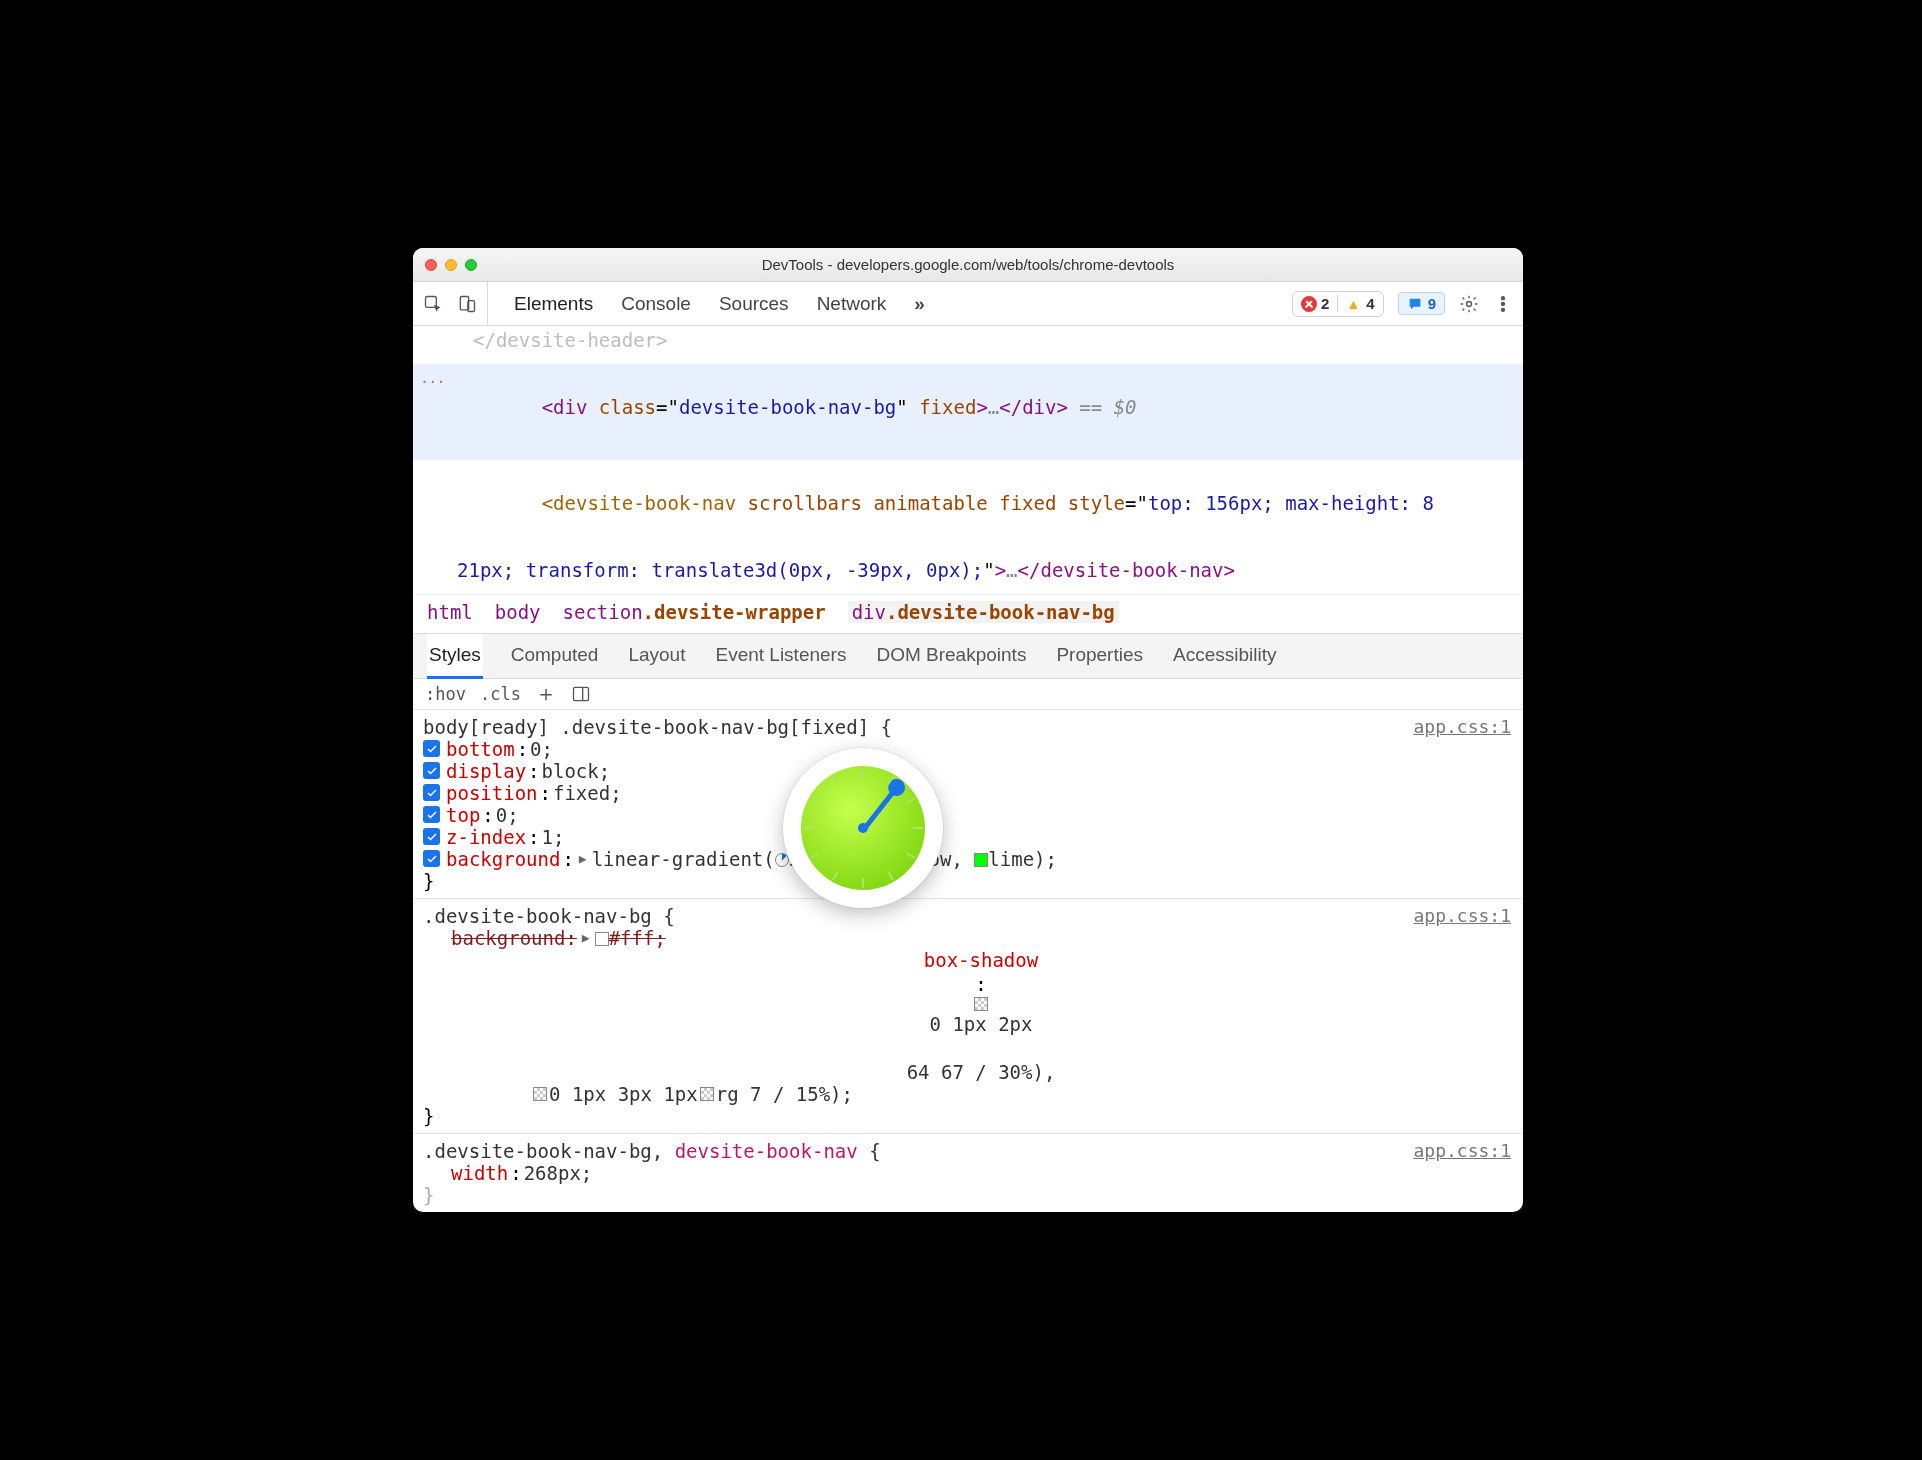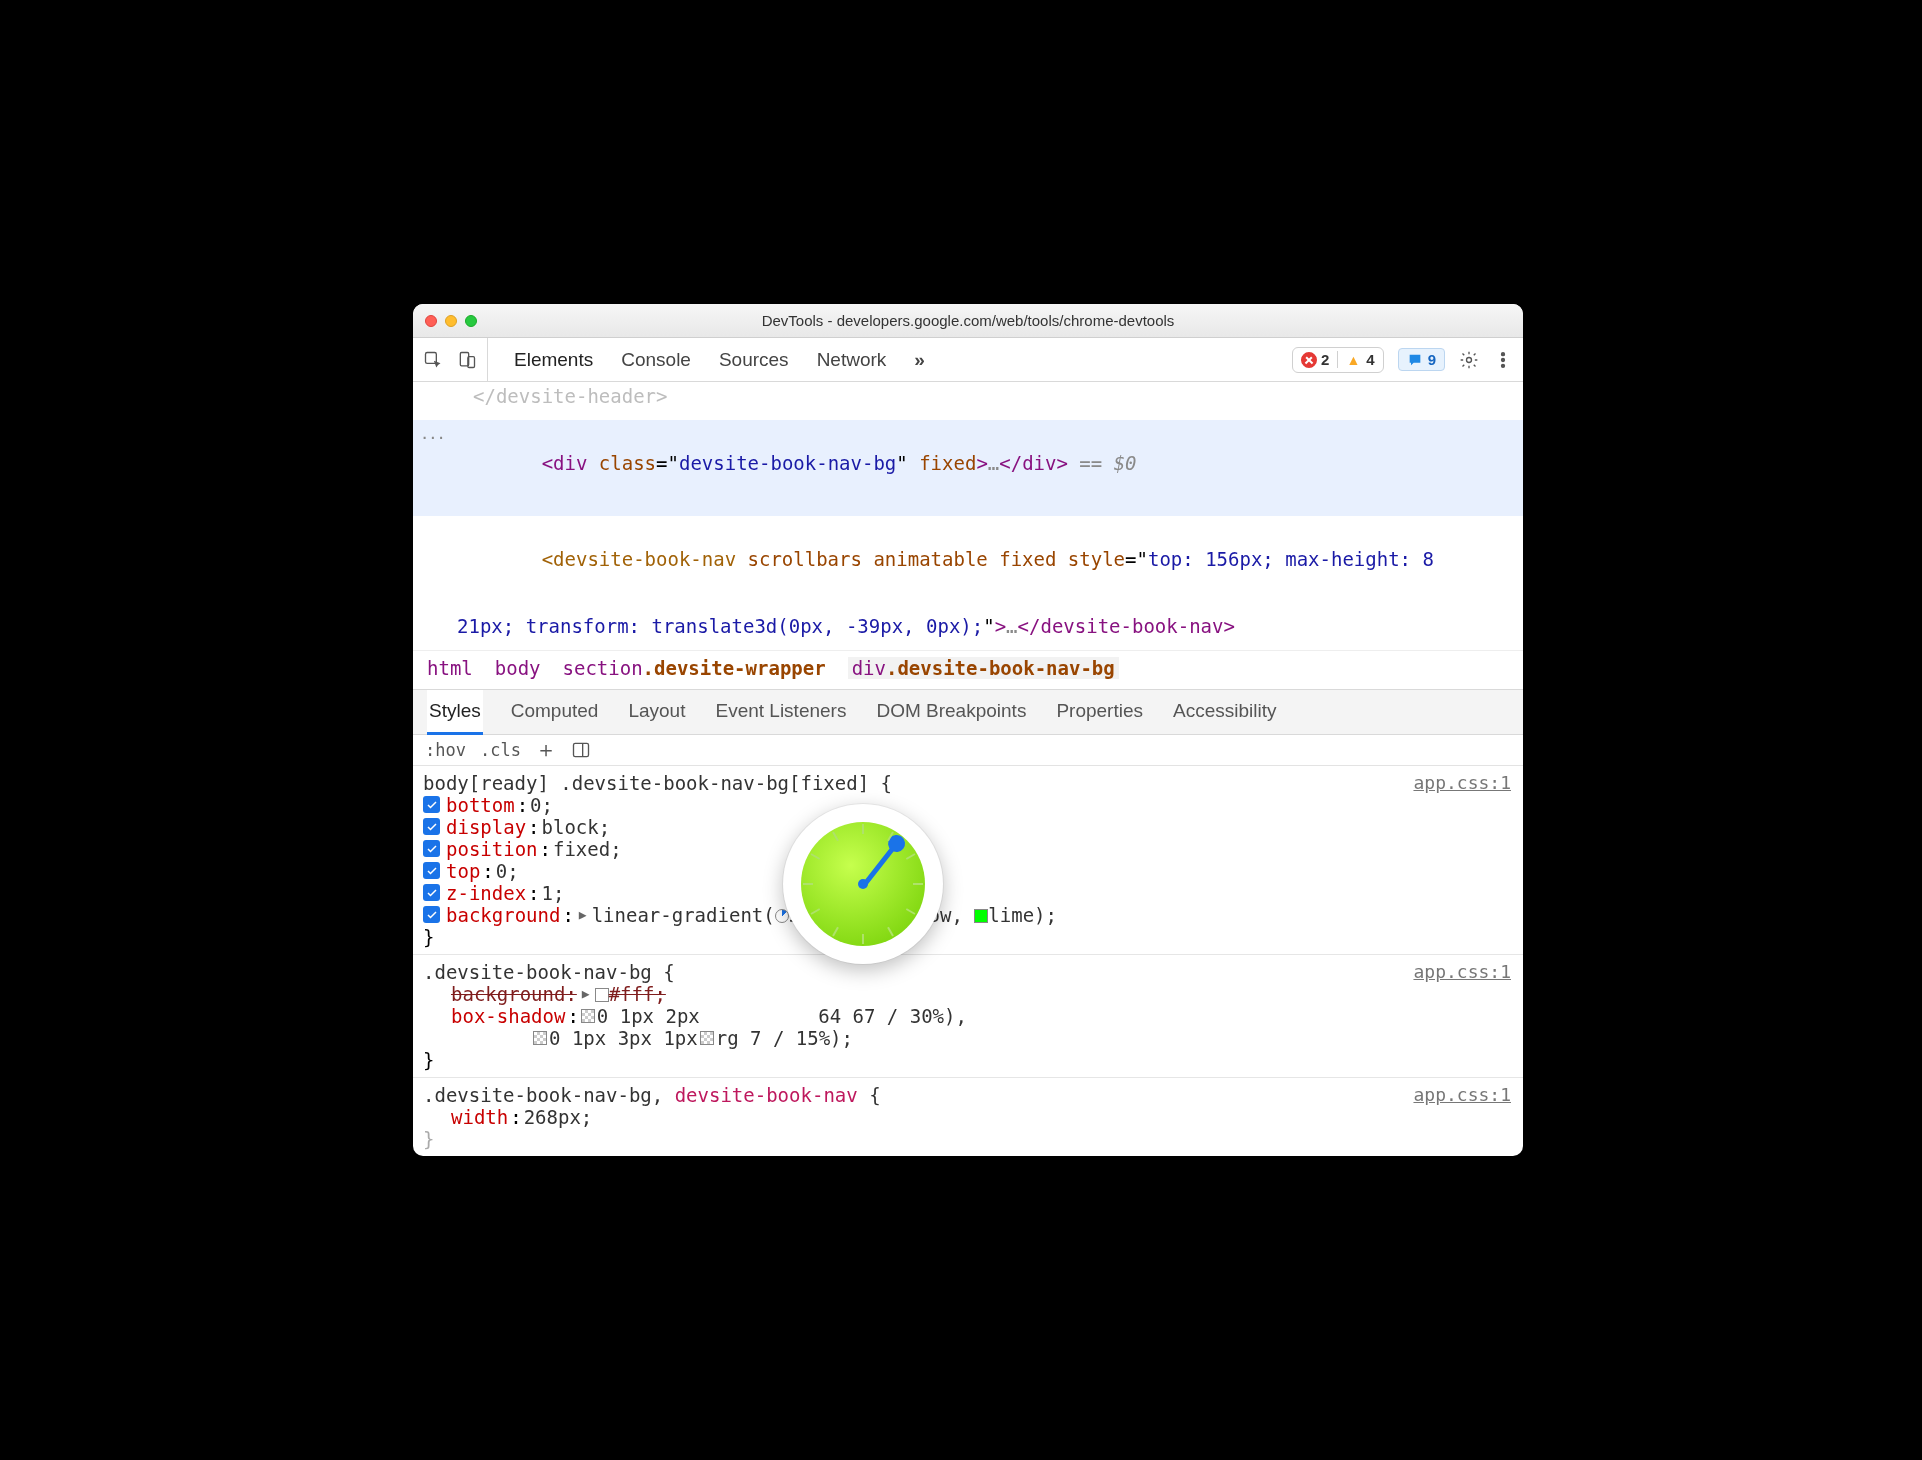--- a/index.html
+++ b/index.html
@@ -262,21 +262,21 @@
     </div>
 
     <div class="rule">
       <a class="source">app.css:1</a>
       <div class="selector">.devsite-book-nav-bg {</div>
       <div class="decl" style="padding-left:28px;">
           <span class="strike"><span>background:</span></span>
           <span class="expander">▶</span>
           <span class="strike"><span class="sw" style="background:#fff"></span><span>#fff;</span></span>
         </div>
-      <div class="decl" style="padding-left:28px;"><span class="prop">box-shadow</span>: <span class="swf"></span><span class="val">0 1px 2px </span><span style="visibility:hidden">XXXXXXXXXX</span><span class="val">    64 67 / 30%),</span></div>
+      <div class="decl" style="padding-left:28px;flex-direction:column;"><span class="prop">box-shadow</span>: <span class="swf"></span><span class="val">0 1px 2px </span><span style="visibility:hidden">XXXXXXXXXX</span><span class="val">    64 67 / 30%),</span></div>
       <div class="decl" style="padding-left:110px;">
           <span class="swf"></span>
           <span class="val">0 1px 3px 1px </span>
           <span class="swf"></span>
           <span class="val">rg          7 / 15%);</span>
         </div>
       <div>}</div>
     </div>
 
     <div class="rule" style="border-bottom:0;">

